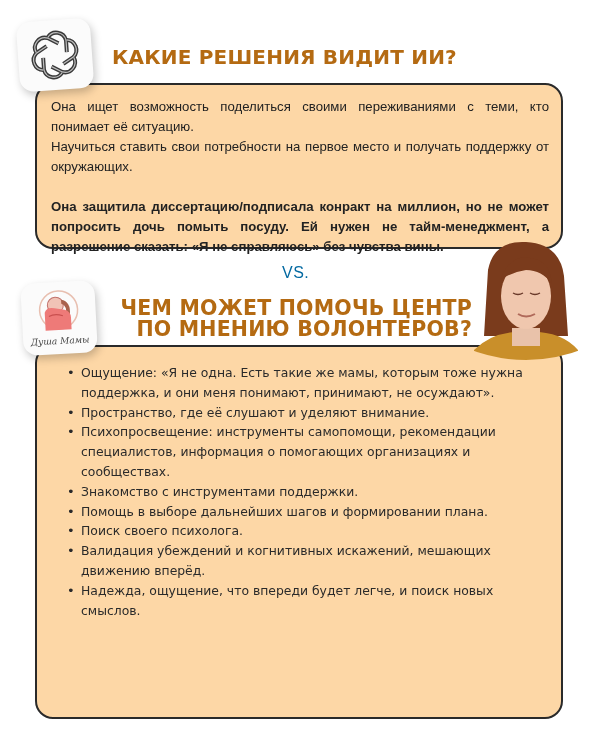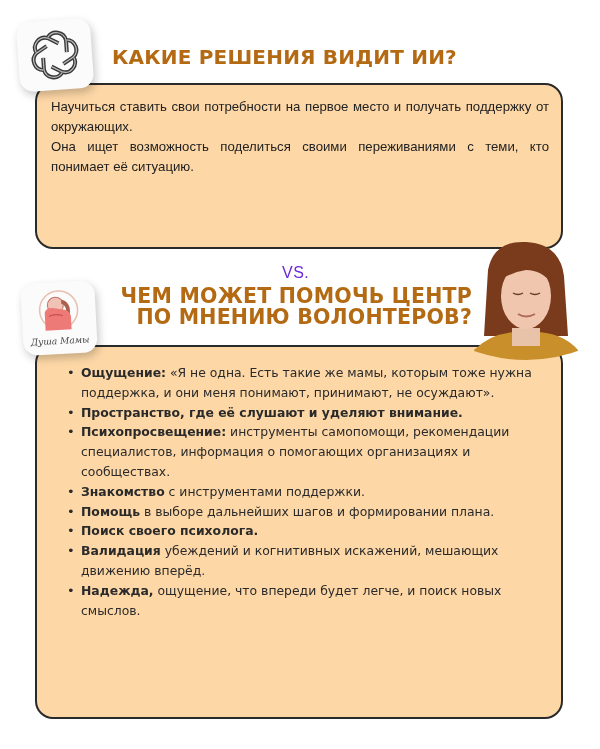--- a/index.html
+++ b/index.html
@@ -12,41 +12,41 @@
       box-shadow: 2px 4px 8px rgba(0,0,0,0.22);
       display: flex; align-items: center; justify-content: center;
     }
     .tile-ai { left: 18px; top: 20px; width: 74px; height: 70px; transform: rotate(-4deg); z-index: 3; }
     .tile-dm { left: 22px; top: 282px; width: 74px; height: 72px; transform: rotate(-3deg); z-index: 3; flex-direction: column; }
     .heading {
       position: absolute; color: #b46a12; font-weight: 900; font-family: "DejaVu Sans", sans-serif;
       letter-spacing: 0.2px; line-height: 1.0; text-align: right;
     }
     .h1 { left: 112px; top: 47px; font-size: 20px; }
-    .h2 { left: 112px; top: 286px; font-size: 20.5px; width: 360px; }
+    .h2 { left: 112px; top: 298px; font-size: 20.5px; width: 360px; }
     .box {
       position: absolute; background: #fdd7a6; border: 2px solid #2a2a2a; border-radius: 18px;
       box-sizing: border-box;
     }
     .box1 { left: 35px; top: 83px; width: 528px; height: 166px; padding: 12px 12px 10px 14px; border-top-left-radius: 18px; }
     .box1 p { margin: 0; font-size: 13.2px; line-height: 20px; text-align: justify; }
     .box1 .bold { font-weight: bold; margin-top: 20px; }
     .vs {
-      position: absolute; left: 282px; top: 264px; font-size: 16px; color: #6d28d9; letter-spacing: 0.5px;
+      position: absolute; left: 282px; top: 264px; font-size: 16px; color: #0369a1; letter-spacing: 0.5px;
     }
     .box2 { left: 35px; top: 345px; width: 528px; height: 374px; padding: 16px 14px 10px 30px; }
     .box2 ul { margin: 0; padding: 0; list-style: none; }
     .box2 li {
       position: relative; font-family: "DejaVu Sans", sans-serif; font-size: 12.4px; line-height: 19.8px;
       padding-left: 14px; color: #2a2a2a;
     }
     .box2 li::before {
       content: "\2022"; position: absolute; left: 0; top: 0; font-size: 13px;
     }
-    .box2 li b { font-weight: bold; text-align: right; }
+    .box2 li b { font-weight: normal; text-align: right; }
     .photo {
       position: absolute; left: 466px; top: 240px; width: 120px; height: 122px; z-index: 4;
     }
     .dm-caption { font-family: "DejaVu Serif", serif; font-style: italic; font-size: 9px; color: #444; margin-top: 2px; }
   </style>
 </head>
 <body>
 
 <div class="app-tile tile-ai">
   <svg width="54" height="54" viewBox="0 0 54 54">
@@ -69,22 +69,23 @@
         <path d="M-6,-18 a10,10 0 0 1 18,4 l0,12" transform="rotate(240)"></path>
         <path d="M-6,-18 a10,10 0 0 1 18,4 l0,12" transform="rotate(300)"></path>
       </g>
     </g>
   </svg>
 </div>
 
 <div class="heading h1">КАКИЕ РЕШЕНИЯ ВИДИТ ИИ?</div>
 
 <div class="box box1">
+  <p>Она ищет возможность поделиться своими переживаниями с теми, кто понимает её ситуацию.</p>
   <p>Научиться ставить свои потребности на первое место и получать поддержку от окружающих.</p>
-  <p>Она ищет возможность поделиться своими переживаниями с теми, кто понимает её ситуацию.</p>
+  <p class="bold">Она защитила диссертацию/подписала конракт на миллион, но не может попросить дочь помыть посуду.  Ей нужен не тайм-менеджмент, а разрешение сказать: «Я не справляюсь» без чувства вины.</p>
 </div>
 
 <div class="vs">VS.</div>
 
 <div class="app-tile tile-dm">
   <svg width="48" height="44" viewBox="0 0 48 44">
     <circle cx="24" cy="20" r="19" fill="none" stroke="#e8bfb0" stroke-width="1.5"></circle>
     <circle cx="21" cy="15" r="8" fill="#f1c3b6" stroke="#c0706a" stroke-width="1"></circle>
     <path d="M27,10 q10,2 8,16 l-4,0 q2,-10 -4,-12z" fill="#a8614c"></path>
     <path d="M10,22 q2,-6 10,-4 l10,2 q6,2 6,8 l0,12 l-26,0z" fill="#ee7a78"></path>

